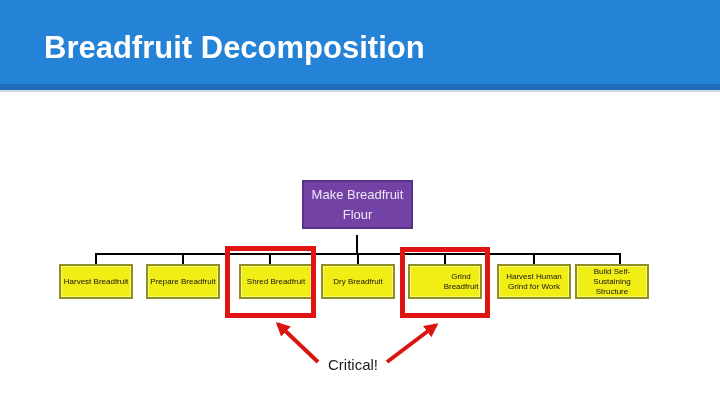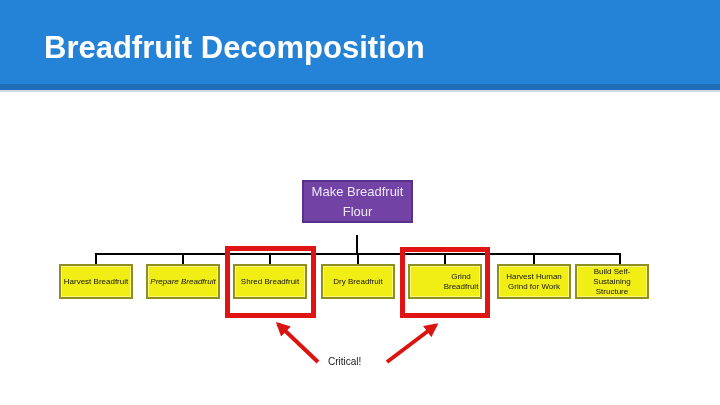--- a/index.html
+++ b/index.html
@@ -20,52 +20,52 @@
   }
   .header-accent{
     position:absolute;left:0;top:84px;width:720px;height:6px;background:#1e6db6;
   }
   .header-accent-light{
     position:absolute;left:0;top:90px;width:720px;height:2px;background:#cdd9e4;
   }
   
   .diagram{position:absolute;left:0;top:0;width:720px;height:405px;}
   .root-node{
-    position:absolute;left:302px;top:180px;width:111px;height:43px;
+    position:absolute;left:302px;top:180px;width:111px;height:49px;
     background:#7243a4;border:2px solid #56328a;box-sizing:border-box;
     display:flex;align-items:center;justify-content:center;text-align:center;
     color:#ece6f6;font-size:13px;line-height:20px;padding:2px;
   }
   .fn-node{
     position:absolute;top:264px;width:74px;height:35px;
     background:#f1ee16;border:2px solid #8e8e21;box-sizing:border-box;
     box-shadow:inset 0 0 0 1px rgba(255,255,255,0.45);
     display:flex;align-items:center;justify-content:center;text-align:center;
     color:#141414;font-size:8px;line-height:10px;padding:1px 2px;
   }
-  .fn-1{left:59px;}  .fn-2{left:146px;font-style:italic;} .fn-3{left:233px;} .fn-4{left:321px;}
+  .fn-1{left:59px;}  .fn-2{left:146px;} .fn-3{left:239px;} .fn-4{left:321px;}
   .fn-5{left:408px;padding-left:34px;} .fn-6{left:497px;} .fn-7{left:575px;}
   
   .conn{position:absolute;background:#000000;}
   .conn-stem{left:356px;top:235px;width:2px;height:20px;}
   .conn-hbar{left:95px;top:253px;width:526px;height:2px;}
   .drop{top:255px;width:2px;height:9px;}
   .d1{left:95px;} .d2{left:182px;} .d3{left:269px;} .d4{left:357px;}
   .d5{left:444px;} .d6{left:533px;} .d7{left:619px;}
   
   .crit-rect{
     position:absolute;border:5px solid #e11414;box-sizing:border-box;
     background:transparent;
   }
   .crit-rect-1{left:225px;top:246px;width:91px;height:72px;}
   .crit-rect-2{left:400px;top:247px;width:90px;height:71px;}
   
   .critical-label{
     position:absolute;left:328px;top:356px;
-    color:#1a1a1a;font-size:10px;
+    color:#1a1a1a;font-size:15px;
   }
   .arrows-overlay{
     position:absolute;left:0;top:0;width:720px;height:405px;pointer-events:none;
   }
 </style>
 </head>
 <body>
 
 <div class="slide-header">
   <div class="title">Breadfruit Decomposition</div>

